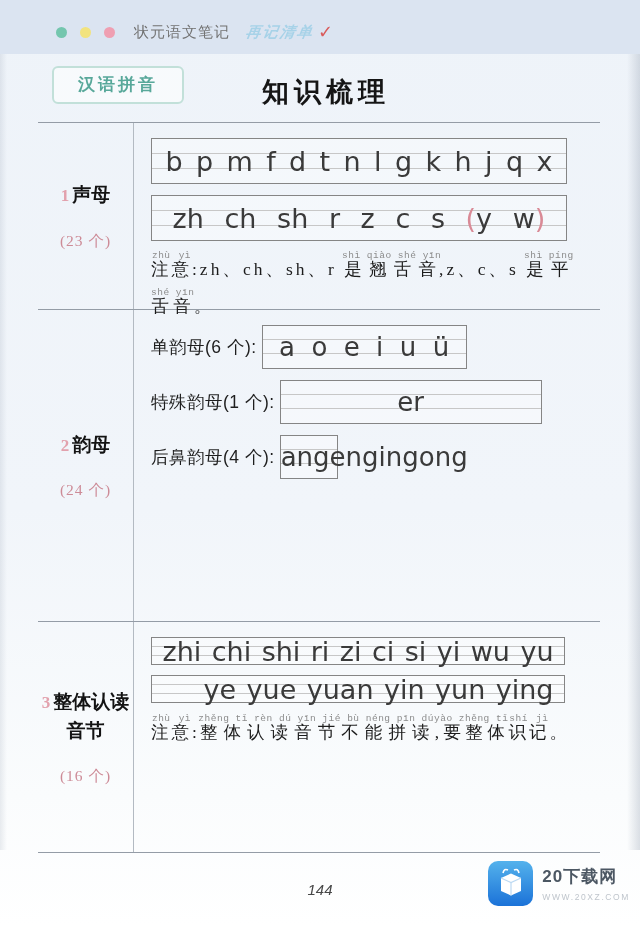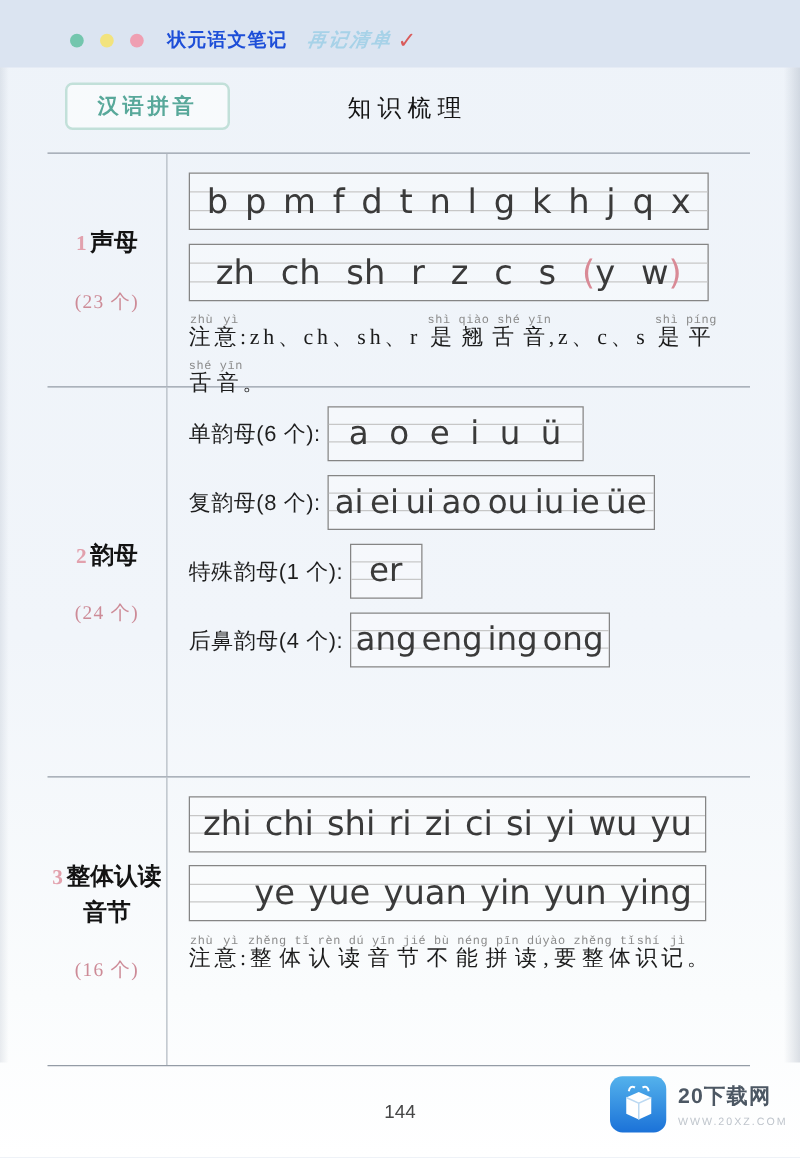--- a/index.html
+++ b/index.html
@@ -11,40 +11,40 @@
   }
   
   .topbar {
     height:54px; background:#dbe4f1;
     display:flex; align-items:center; padding:10px 0 0 56px;
   }
   .dot { width:11px; height:11px; border-radius:50%; margin-right:13px; }
   .dot-green { background:#74c6ae; }
   .dot-yellow{ background:#f2e37e; }
   .dot-pink  { background:#ef9fb2; }
-  .brand { margin-left:6px; font-size:15px; font-weight:bold; color:#1d4ed8; letter-spacing:1px; }
+  .brand { margin-left:6px; font-size:15px; font-weight:normal; color:#737373; letter-spacing:1px; }
   .script{ margin-left:16px; font-size:15px; font-style:italic; font-weight:bold;
            color:#a7d2e8; letter-spacing:2px; transform:skewX(-8deg); }
   .check { margin-left:4px; color:#d95b5b; font-size:18px; font-weight:bold; }
   
   .edge-right { position:absolute; top:54px; right:0; width:13px; height:796px;
     background:linear-gradient(90deg,rgba(140,152,170,0),rgba(140,152,170,0.30)); }
   .edge-left  { position:absolute; top:54px; left:0; width:7px; height:796px;
     background:linear-gradient(270deg,rgba(140,152,170,0),rgba(140,152,170,0.18)); }
   
   .header-row { position:relative; margin:12px 40px 0 52px; height:42px; }
   .badge {
     display:inline-block; border:2px solid #c2e0d9; border-radius:6px;
     padding:5px 24px 6px; color:#58a89a; font-size:17px; font-weight:bold;
     letter-spacing:3px; background:rgba(255,255,255,0.55);
     font-family:"Liberation Serif","DejaVu Serif",serif;
   }
   .page-title {
     position:absolute; left:0; right:0; top:8px; text-align:center;
-    font-size:19px; font-weight:normal; color:#151515; letter-spacing:5px;
+    font-size:27px; font-weight:bold; color:#151515; letter-spacing:5px;
   }
   
   .ktable { margin:14px 40px 0 38px; border-top:1.6px solid #949ca6; }
   .krow { display:flex; border-bottom:1.6px solid #949ca6; }
   .krow.r1 { height:187px; } .krow.r2 { height:312px; } .krow.r3 { height:231px; }
   .row-label {
     width:96px; flex:0 0 96px; border-right:1.4px solid #b3bac2;
     display:flex; flex-direction:column; justify-content:center; align-items:center;
     padding:6px 3px; text-align:center;
   }
@@ -64,21 +64,21 @@
   }
   .grid-box::before,.grid-box::after {
     content:""; position:absolute; left:0; right:0; height:1px; background:#c7c7c7;
   }
   .grid-box::before { top:32%; } .grid-box::after { top:65%; }
   .letter { position:relative; z-index:1; font-size:27px; color:#3a3a3a;
     font-family:"DejaVu Sans",sans-serif; }
   .letter i { font-style:normal; color:#d98a96; }
   .r1 .grid-box { width:416px; }
   .r1 .grid-box + .grid-box { margin-top:11px; }
-  .r3 .grid-box { width:414px; height:45px; }
+  .r3 .grid-box { width:414px; height:28px; }
   .r3 .grid-box + .grid-box { margin-top:10px;padding-left:41px; }
   
   .subrow { display:flex; align-items:center; margin-bottom:11px; }
   .subrow-label { white-space:nowrap; font-size:17.5px; color:#1e1e1e; letter-spacing:0.5px;
     font-family:Liberation Sans, sans-serif; margin-right:5px; }
   .subrow .grid-box { height:44px; }
   .subrow .letter { font-size:26px; }
   .subrow:nth-of-type(1) .grid-box { width:205px; }
   .subrow:nth-of-type(2) .grid-box { width:262px; }
   .subrow:nth-of-type(3) .grid-box { width:58px; }
@@ -86,21 +86,21 @@
   .subrow:nth-of-type(5) .grid-box { width:210px; }
   
   .note { margin-top:9px; max-width:430px; font-size:17.5px; color:#1c1c1c;
     letter-spacing:3px; line-height:2.1;
     font-family:"Liberation Serif","DejaVu Serif",serif; }
   .note ruby rt { font-size:9.5px; color:#8b8b8b; letter-spacing:0.5px;
     font-family:Liberation Mono, monospace; font-weight:normal; }
   .r3 .note { max-width:420px; margin-top:10px; }
   
   .page-num { position:absolute; bottom:28px; left:0; right:0; text-align:center;
-    font-size:15px; color:#474747; }
+    font-size:15px; color:#474747;font-style:italic; }
   .watermark { position:absolute; right:10px; bottom:20px;
     display:flex; align-items:center; gap:9px; }
   .wm-icon { width:45px; height:45px; border-radius:10px;
     background:linear-gradient(180deg,#54b2ec 0%,#1b72d8 100%);
     display:flex; align-items:center; justify-content:center; }
   .wm-name { font-size:17px; font-weight:bold; color:#4c5763; letter-spacing:1px;
     font-family:"Liberation Sans",sans-serif; }
   .wm-url  { margin-top:4px; font-size:8.5px; color:#bfc5cc; letter-spacing:1.6px; }
 </style>
 </head>
@@ -179,33 +179,20 @@
           <div class="grid-box">
               <span class="letter">a</span>
               <span class="letter">o</span>
               <span class="letter">e</span>
               <span class="letter">i</span>
               <span class="letter">u</span>
               <span class="letter">ü</span>
             </div>
         </div>
         <div class="subrow">
-          <span class="subrow-label">复韵母(8 个):</span>
-          <div class="grid-box">
-              <span class="letter">ai</span>
-              <span class="letter">ei</span>
-              <span class="letter">ui</span>
-              <span class="letter">ao</span>
-              <span class="letter">ou</span>
-              <span class="letter">iu</span>
-              <span class="letter">ie</span>
-              <span class="letter">üe</span>
-            </div>
-        </div>
-        <div class="subrow">
           <span class="subrow-label">特殊韵母(1 个):</span>
           <div class="grid-box">
               <span class="letter">er</span>
             </div>
         </div>
         <div class="subrow">
           <span class="subrow-label">后鼻韵母(4 个):</span>
           <div class="grid-box">
               <span class="letter">ang</span>
               <span class="letter">eng</span>

